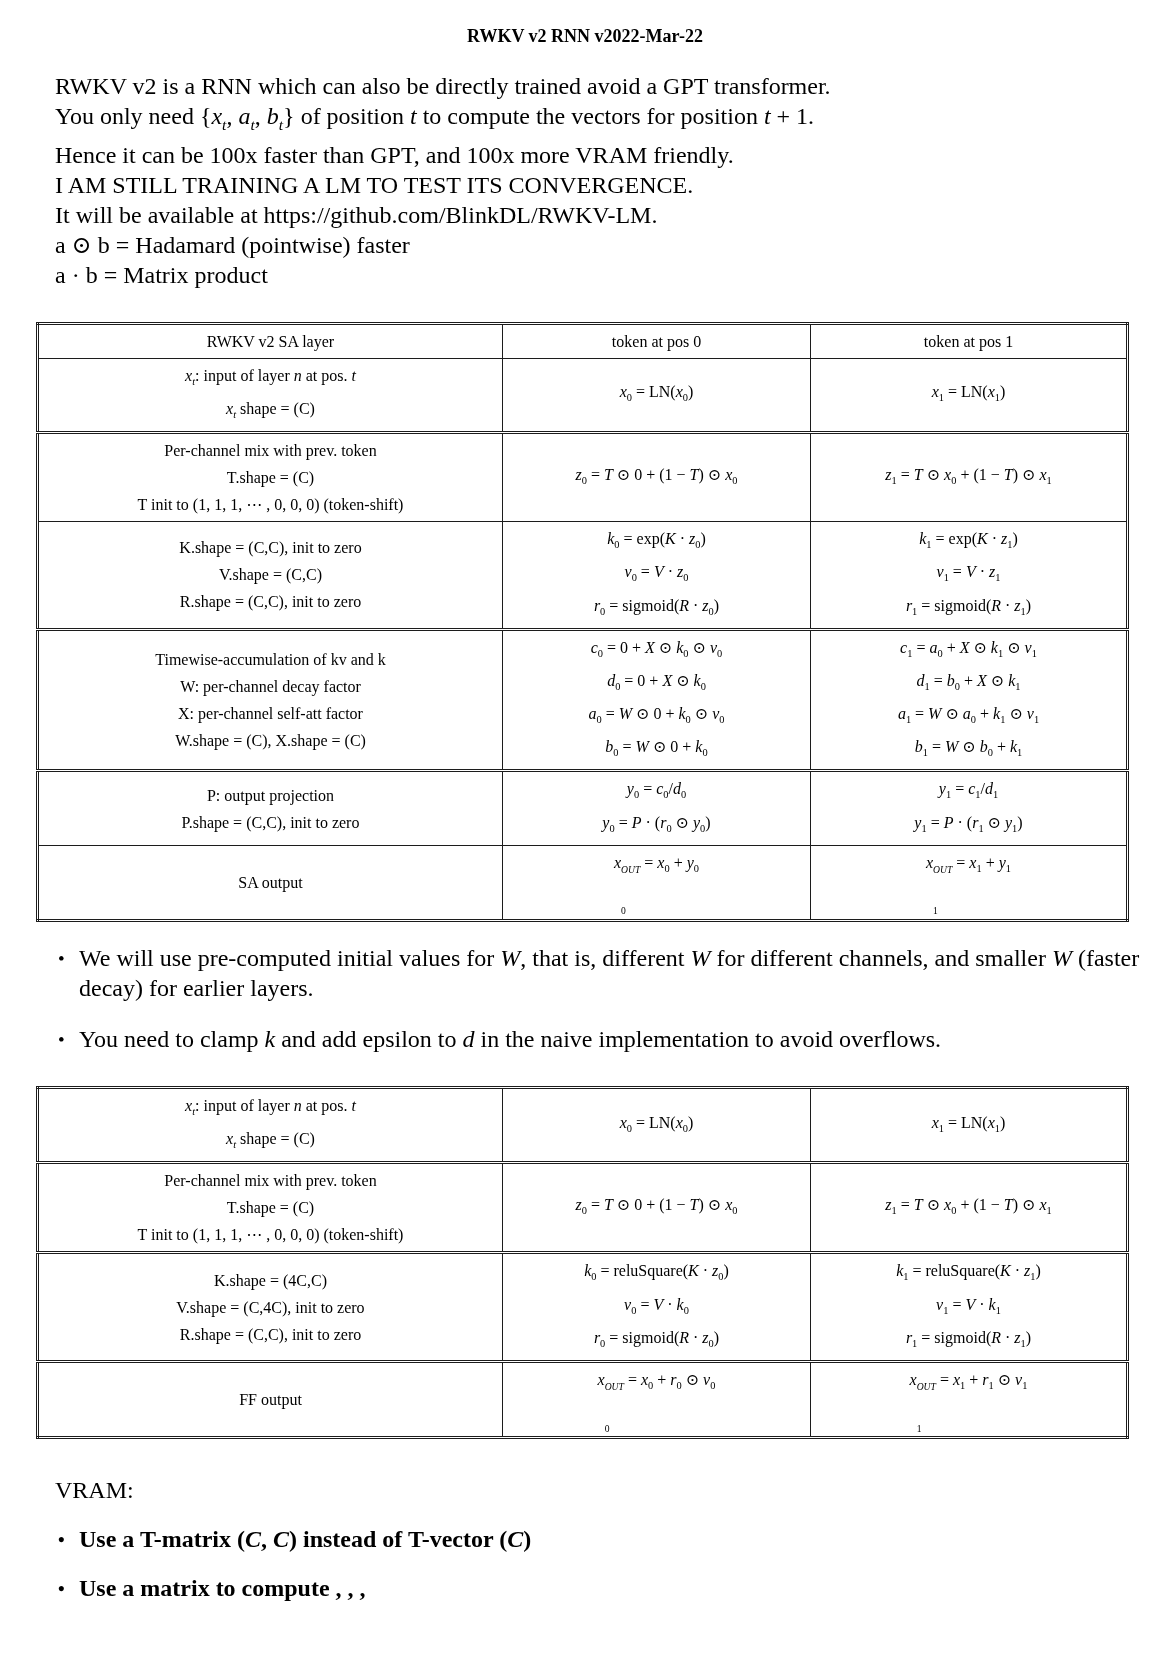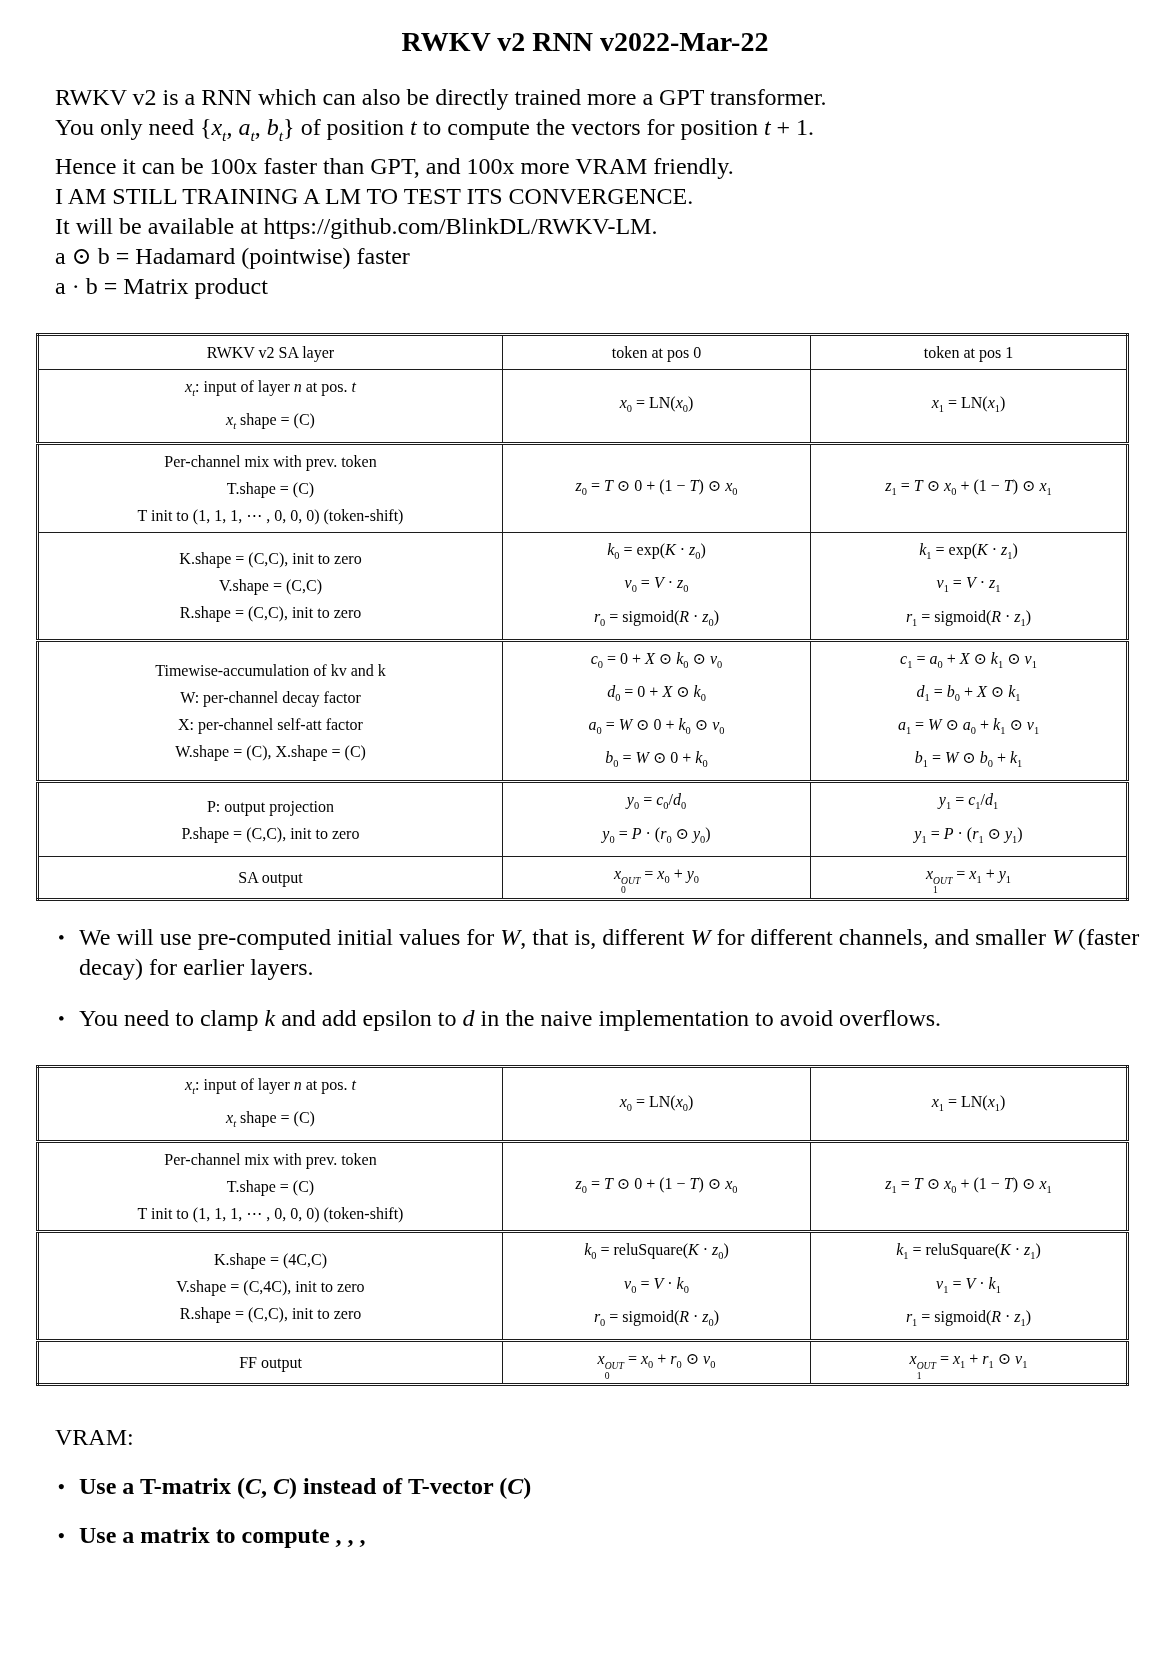--- a/index.html
+++ b/index.html
@@ -2,60 +2,60 @@
 <html><head>
 <meta charset="utf-8">
 <style>
   html, body { margin: 0; padding: 0; background: #ffffff; }
   body { width: 1170px; height: 1674px; overflow: hidden; }
   .page {
     position: relative; width: 1170px; height: 1674px;
     font-family: "Liberation Serif", "DejaVu Serif", "DejaVu Sans", serif;
     color: #000; font-size: 24px; background: #fff;
   }
-  .doc-title { margin: 26px 0 0 0; text-align: center; font-size: 28px; font-weight: bold; }
+  .doc-title { margin: 26px 0 0 0; text-align: center; font-size: 18px; font-weight: bold; }
   .intro { margin: 24px 30px 0 55px; line-height: 30px; }
   .intro .line { white-space: nowrap; }
 
   table.eqtable {
     border-collapse: collapse; table-layout: fixed;
     margin: 32px 0 0 36px; width: 1090px;
     font-size: 16px; border: 3px double #1c1c1c;
   }
   table.ff { margin-top: 32px; }
   th, td {
     border: 1px solid #1c1c1c; text-align: center; vertical-align: middle;
     padding: 3px 8px; line-height: 27px; font-weight: normal;
   }
   tr.dsep td { border-top: 3px double #1c1c1c; }
 
   sub { font-size: 0.65em; }
   sup { font-size: 0.65em; }
   .ss {
     display: inline-flex; flex-direction: column; align-items: flex-start;
-    vertical-align: -0.52em; font-size: 0.6em; line-height: 1;
+    vertical-align: -0.52em; font-size: 0.6em; line-height: 1; gap: 32px;
   }
   .ss sup, .ss sub { display: block; font-size: 1em; line-height: 1; position: static; vertical-align: baseline; }
 
   .sec-heading { margin: 42px 0 0 55px; line-height: 30px; }
   .sec-heading.todo { margin-top: 36px; }
   ul.blist { margin: 0; padding: 0 30px 0 57px; list-style: none; }
   ul.blist li { position: relative; padding-left: 22px; margin-top: 21px; line-height: 30px; }
   ul.blist li::before { content: "\2022"; position: absolute; left: 1px; top: 1px; font-size: 19px; }
   ul.blist.todo li { margin-top: 19px; font-weight: bold; }
 </style>
 </head>
 <body>
 
 <div class="page">
 
   <h1 class="doc-title">RWKV v2 RNN v2022-Mar-22</h1>
 
   <div class="intro">
-    <div class="line">RWKV v2 is a RNN which can also be directly trained more a GPT transformer.</div>
+    <div class="line">RWKV v2 is a RNN which can also be directly trained avoid a GPT transformer.</div>
     <div class="line">You only need {<i>x<sub>t</sub></i>, <i>a<sub>t</sub></i>, <i>b<sub>t</sub></i>} of position <i>t</i> to compute the vectors for position <i>t</i> + 1.</div>
     <div class="line">Hence it can be 100x faster than GPT, and 100x more VRAM friendly.</div>
     <div class="line">I AM STILL TRAINING A LM TO TEST ITS CONVERGENCE.</div>
     <div class="line">It will be available at https://github.com/BlinkDL/RWKV-LM.</div>
     <div class="line">a ⊙ b = Hadamard (pointwise) faster</div>
     <div class="line">a · b = Matrix product</div>
   </div>
 
   <table class="eqtable sa">
     <colgroup>

